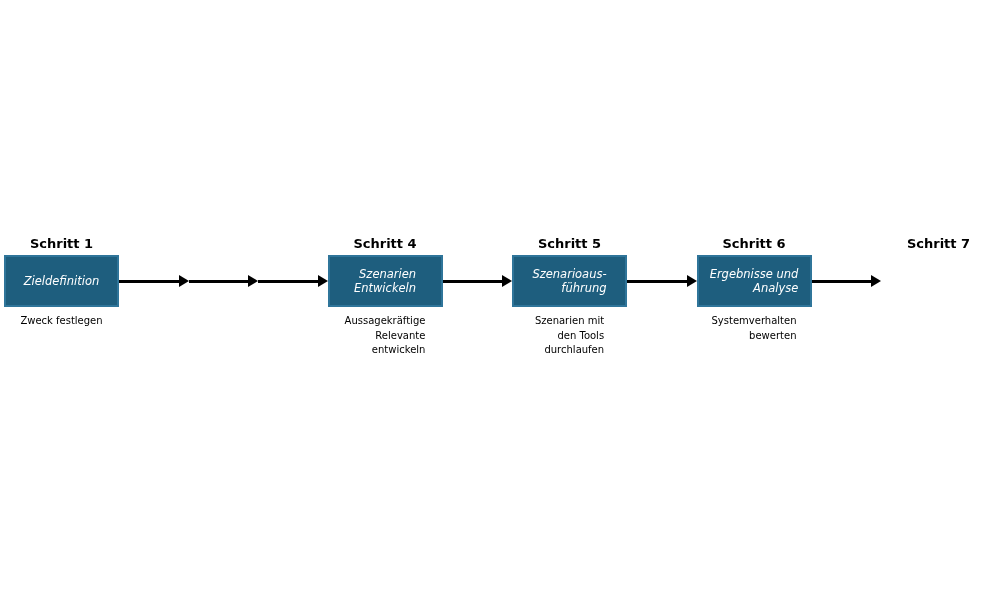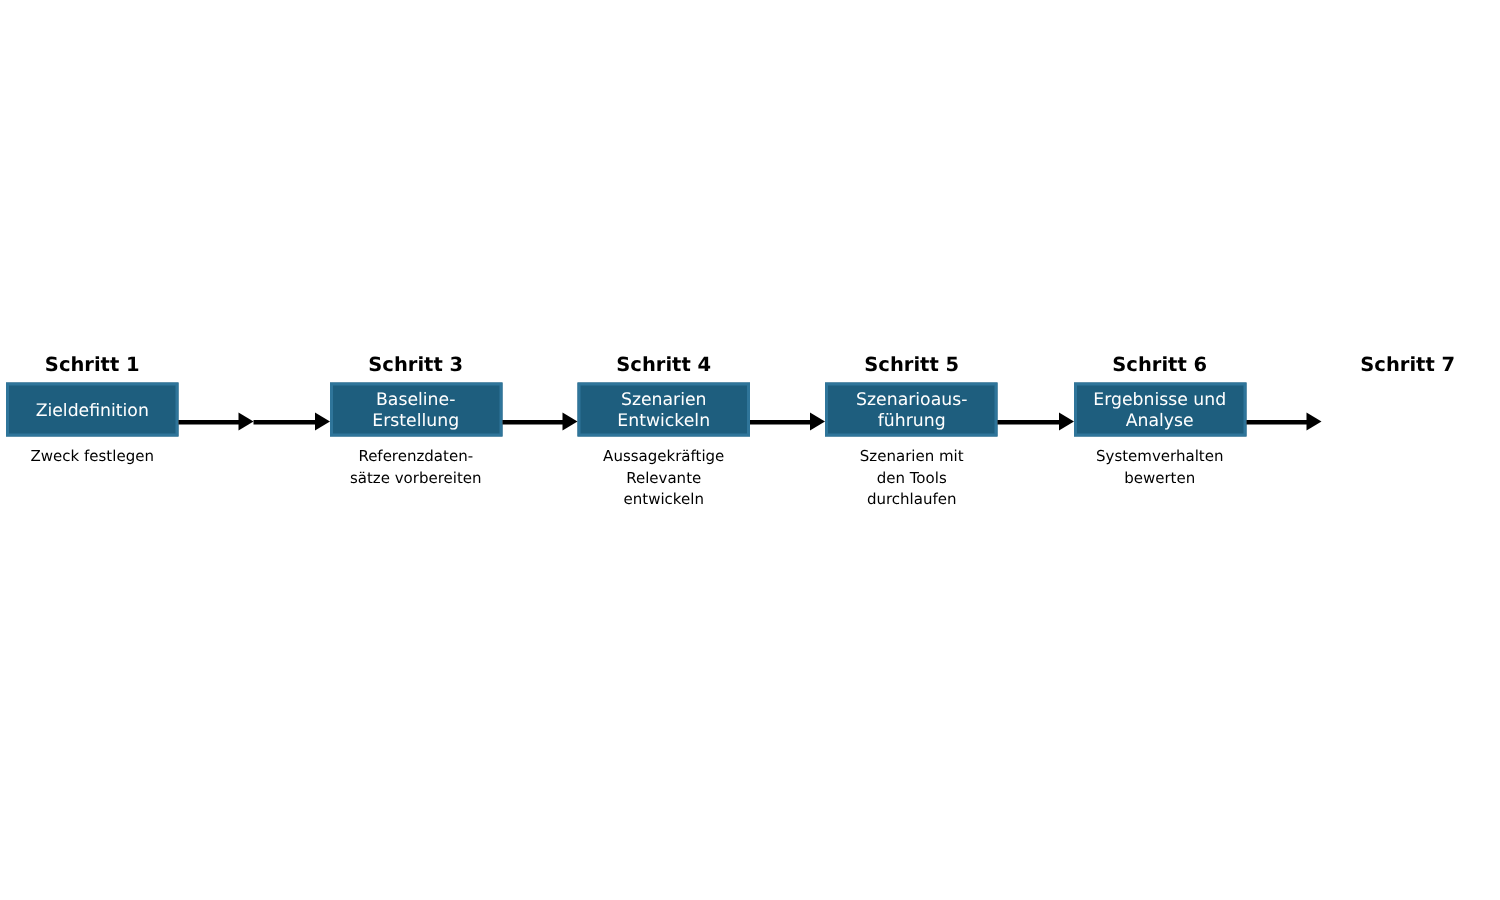--- a/index.html
+++ b/index.html
@@ -25,39 +25,40 @@
     width: 992px;
     display: flex;
     align-items: flex-start;
   }
   .step {
     flex: 0 0 115px;
     width: 115px;
     display: flex;
     flex-direction: column;
     align-items: center;
-    text-align: center;
+    text-align: right;
   }
   .step-label {
     font-size: 13px;
     line-height: 13px;
     font-weight: bold;
     color: var(--text);
     margin-bottom: 5px;
     white-space: nowrap;
   }
   .step-box {
     width: 100%;
-    height: 36px;
+    height: 52px;
     background: var(--box-fill);
     border: 2px solid var(--box-border);
     color: var(--box-text);
     display: flex;
     align-items: center;
     justify-content: center;
+    font-style: italic;
   }
   .step-title {
     font-size: 11.5px;
     line-height: 14px;
     white-space: pre-line;
   }
   .step-description {
     margin-top: 7px;
     font-size: 10px;
     line-height: 14.5px;
@@ -106,29 +107,20 @@
     <div class="arrow-line"></div>
     <div class="arrow-head"></div>
   </div>
 
 
   <div class="arrow">
     <div class="arrow-line"></div>
     <div class="arrow-head"></div>
   </div>
 
-  <div class="step">
-    <div class="step-label">Schritt 3</div>
-    <div class="step-box">
-      <div class="step-title">Baseline-
-Erstellung</div>
-    </div>
-    <div class="step-description">Referenzdaten-
-sätze vorbereiten</div>
-  </div>
 
   <div class="arrow">
     <div class="arrow-line"></div>
     <div class="arrow-head"></div>
   </div>
 
   <div class="step">
     <div class="step-label">Schritt 4</div>
     <div class="step-box">
       <div class="step-title">Szenarien

